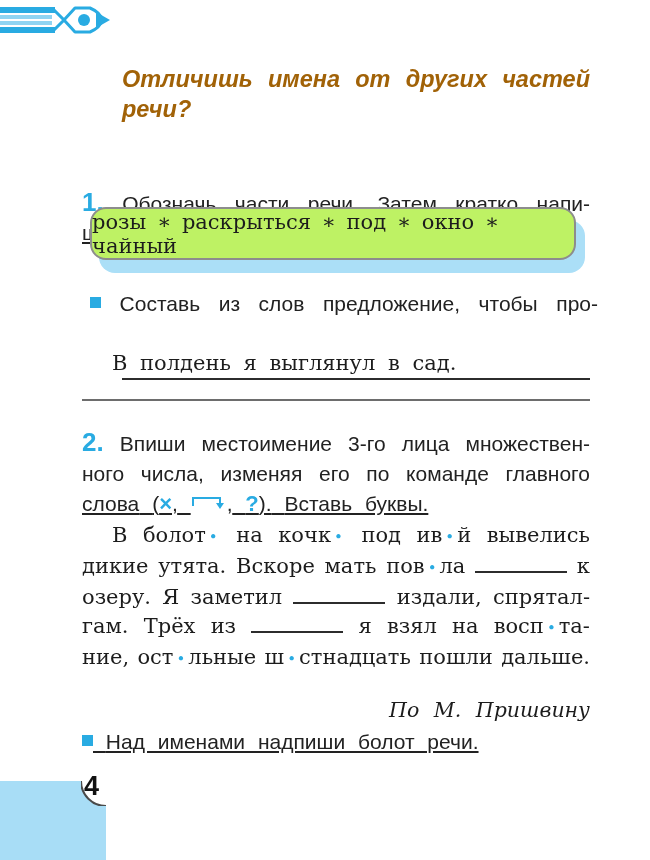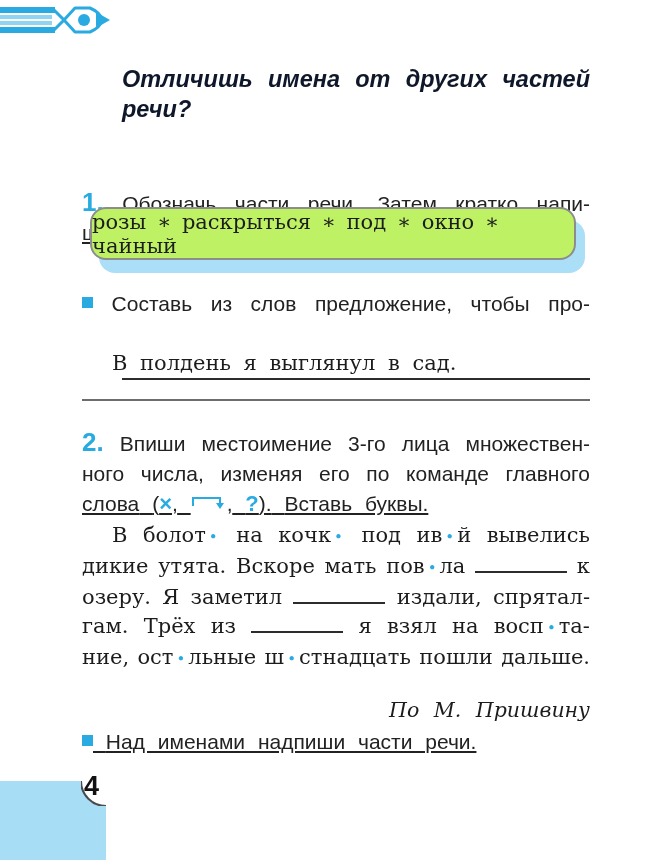--- a/index.html
+++ b/index.html
@@ -5,21 +5,21 @@
   html,body { margin:0; padding:0; background:#ffffff; }
   .page {
     position:relative; width:650px; height:860px; background:#ffffff;
     font-family:"Liberation Sans", sans-serif; color:#1d1d1f; overflow:hidden;
   }
   .abs { position:absolute; }
   .just { text-align:justify; text-align-last:justify; }
   .leftline { text-align:left; word-spacing:7px;text-decoration:underline; }
 
   
-  .title { font-size:23.5px; font-weight:bold; font-style:italic; line-height:30px; color:#0f172a; }
+  .title { font-size:23.5px; font-weight:bold; font-style:italic; line-height:30px; color:#a16207; }
 
   
   .sans { font-size:21px; line-height:29px; color:#222; }
   .exnum { color:#29abe2; font-weight:bold; font-size:26px; }
 
   
   .serif { font-family:"DejaVu Serif", serif; font-size:21px; line-height:29px; color:#1c1c1c; }
 
   
   .word-box {
@@ -76,21 +76,21 @@
 
   <div class="abs sans" style="left:82px; top:140px; width:508px;margin-top:48px;">
     <div class="just"><span class="exnum">1.</span> <span>Обозначь части речи. Затем кратко напи-</span></div>
     <div class="leftline"><span>ши, какого имени нет.</span> <span>(</span><span class="pblank"></span><span>)</span></div>
   </div>
 
   <div class="abs word-box" style="left:90px; top:207px;">
     <span>розы ∗ раскрыться ∗ под ∗ окно ∗ чайный</span>
   </div>
 
-  <div class="abs sans" style="left:82px; top:289px; width:508px;">
+  <div class="abs sans" style="left:90px; top:289px; width:508px;">
     <div class="just"><span class="bullet"></span> <span>Составь из слов предложение, чтобы про-</span></div>
   </div>
 
   <div class="abs serif sentence-row" style="left:82px; top:349px; width:508px; box-sizing:border-box;">
     <span>В полдень я выглянул в сад.</span>
     <span class="grow-blank"></span>
   </div>
 
   <div class="abs writing-line" style="left:82px; top:399px; width:508px;"></div>
 
@@ -107,21 +107,21 @@
     <div class="story-line" style="padding-left:30px;"><span>В болот</span><span class="gdot">•</span> <span>на кочк</span><span class="gdot">•</span> <span>под ив</span><span class="gdot">•</span><span>й вывелись</span></div>
     <div class="story-line"><span>дикие утята. Вскоре мать пов</span><span class="gdot">•</span><span>ла</span> <span class="wblank"></span> <span>к</span></div>
     <div class="story-line"><span>озеру. Я заметил</span> <span class="wblank"></span> <span>издали, спрятал-</span></div>
     <div class="story-line"><span>гам. Трёх из</span> <span class="wblank"></span> <span>я взял на восп</span><span class="gdot">•</span><span>та-</span></div>
     <div class="story-line"><span>ние, ост</span><span class="gdot">•</span><span>льные ш</span><span class="gdot">•</span><span>стнадцать пошли дальше.</span></div>
   </div>
 
   <div class="abs serif attr" style="left:82px; top:696px; width:508px;">По М. Пришвину</div>
 
   <div class="abs sans leftline" style="left:82px; top:727px; width:508px;">
-    <span class="bullet"></span> <span>Над именами надпиши части речи.</span>
+    <span class="bullet"></span> <span>Над именами надпиши болот речи.</span>
   </div>
 
   <div class="abs footer-block" style="left:0; top:781px; width:106px; height:79px;"></div>
   <div class="abs" style="left:81px; top:781px;">
     <svg width="25" height="25" viewBox="0 0 25 25">
       <path d="M0,0 A25,25 0 0 0 25,25 L25,0 Z" fill="#ffffff"></path>
       <path d="M0,0 A25,25 0 0 0 25,25" fill="none" stroke="#4a4a4a" stroke-width="2"></path>
     </svg>
   </div>
   <div class="abs page-num" style="left:84px; top:771px;">4</div>

